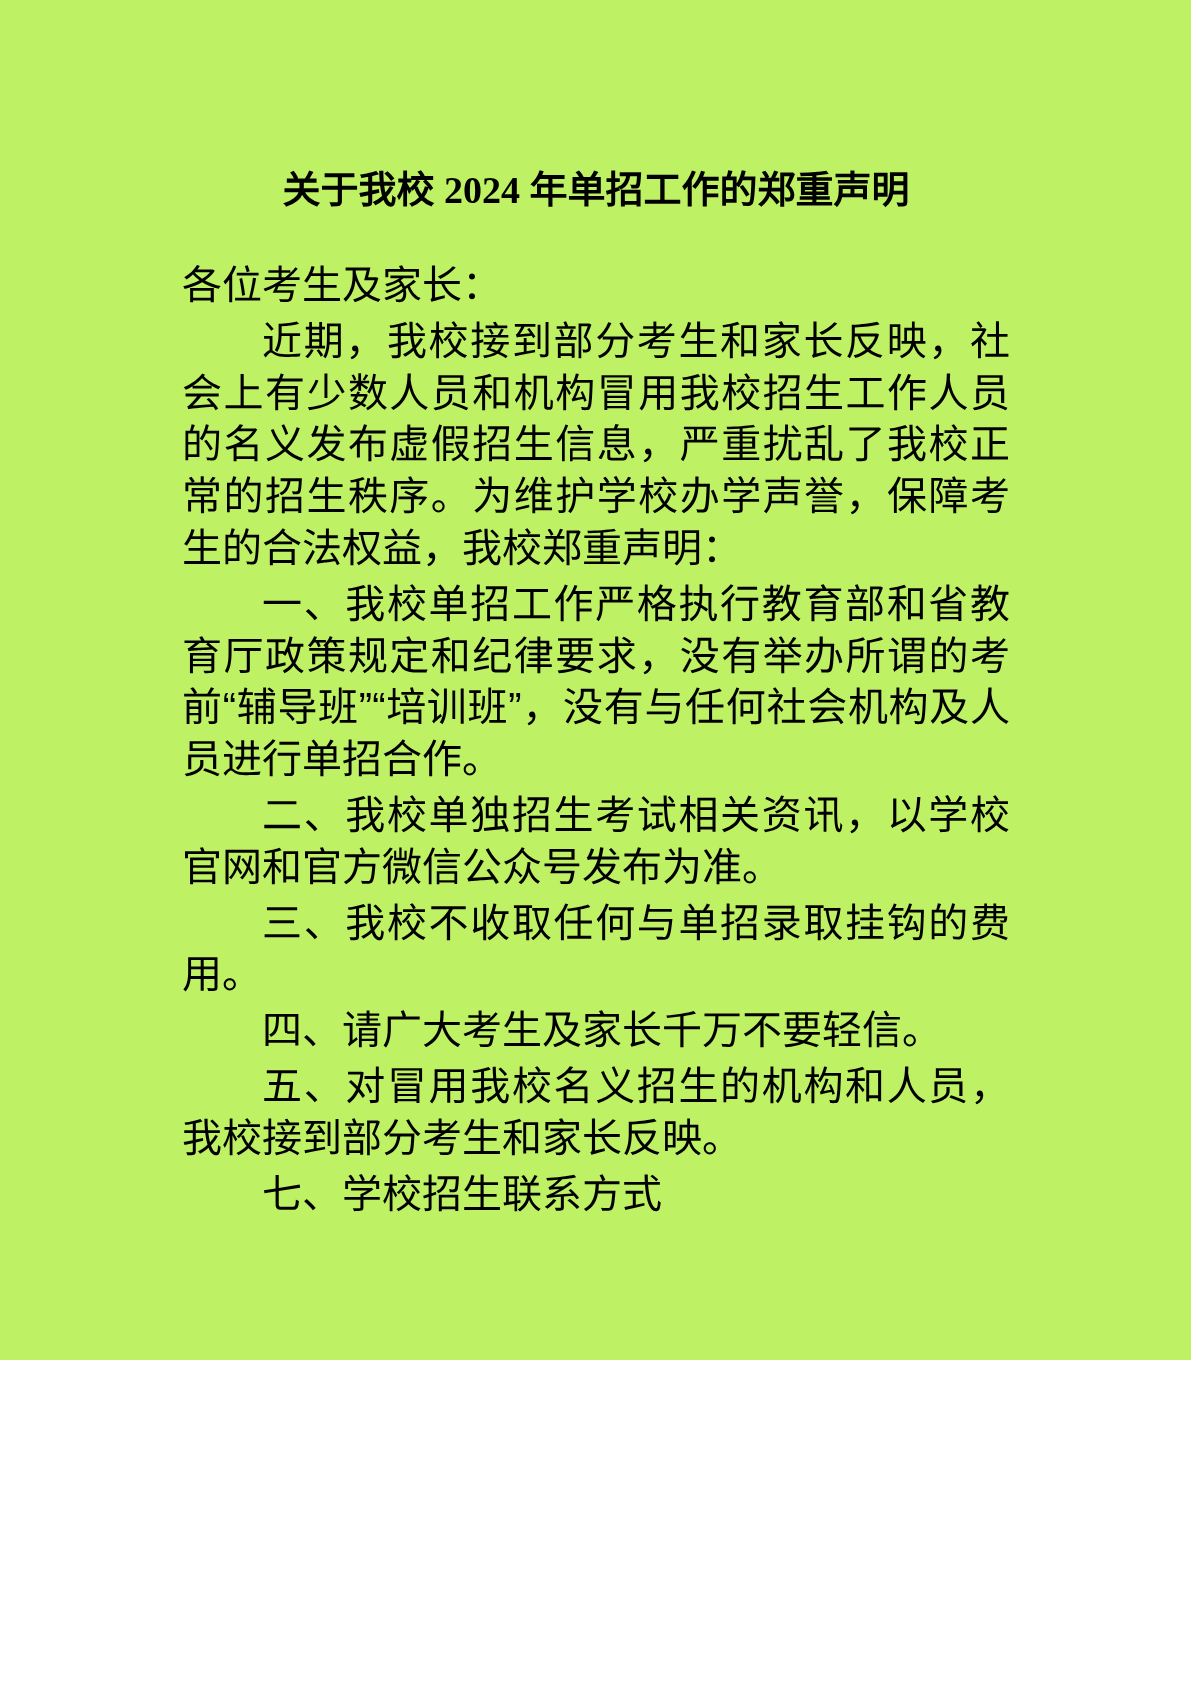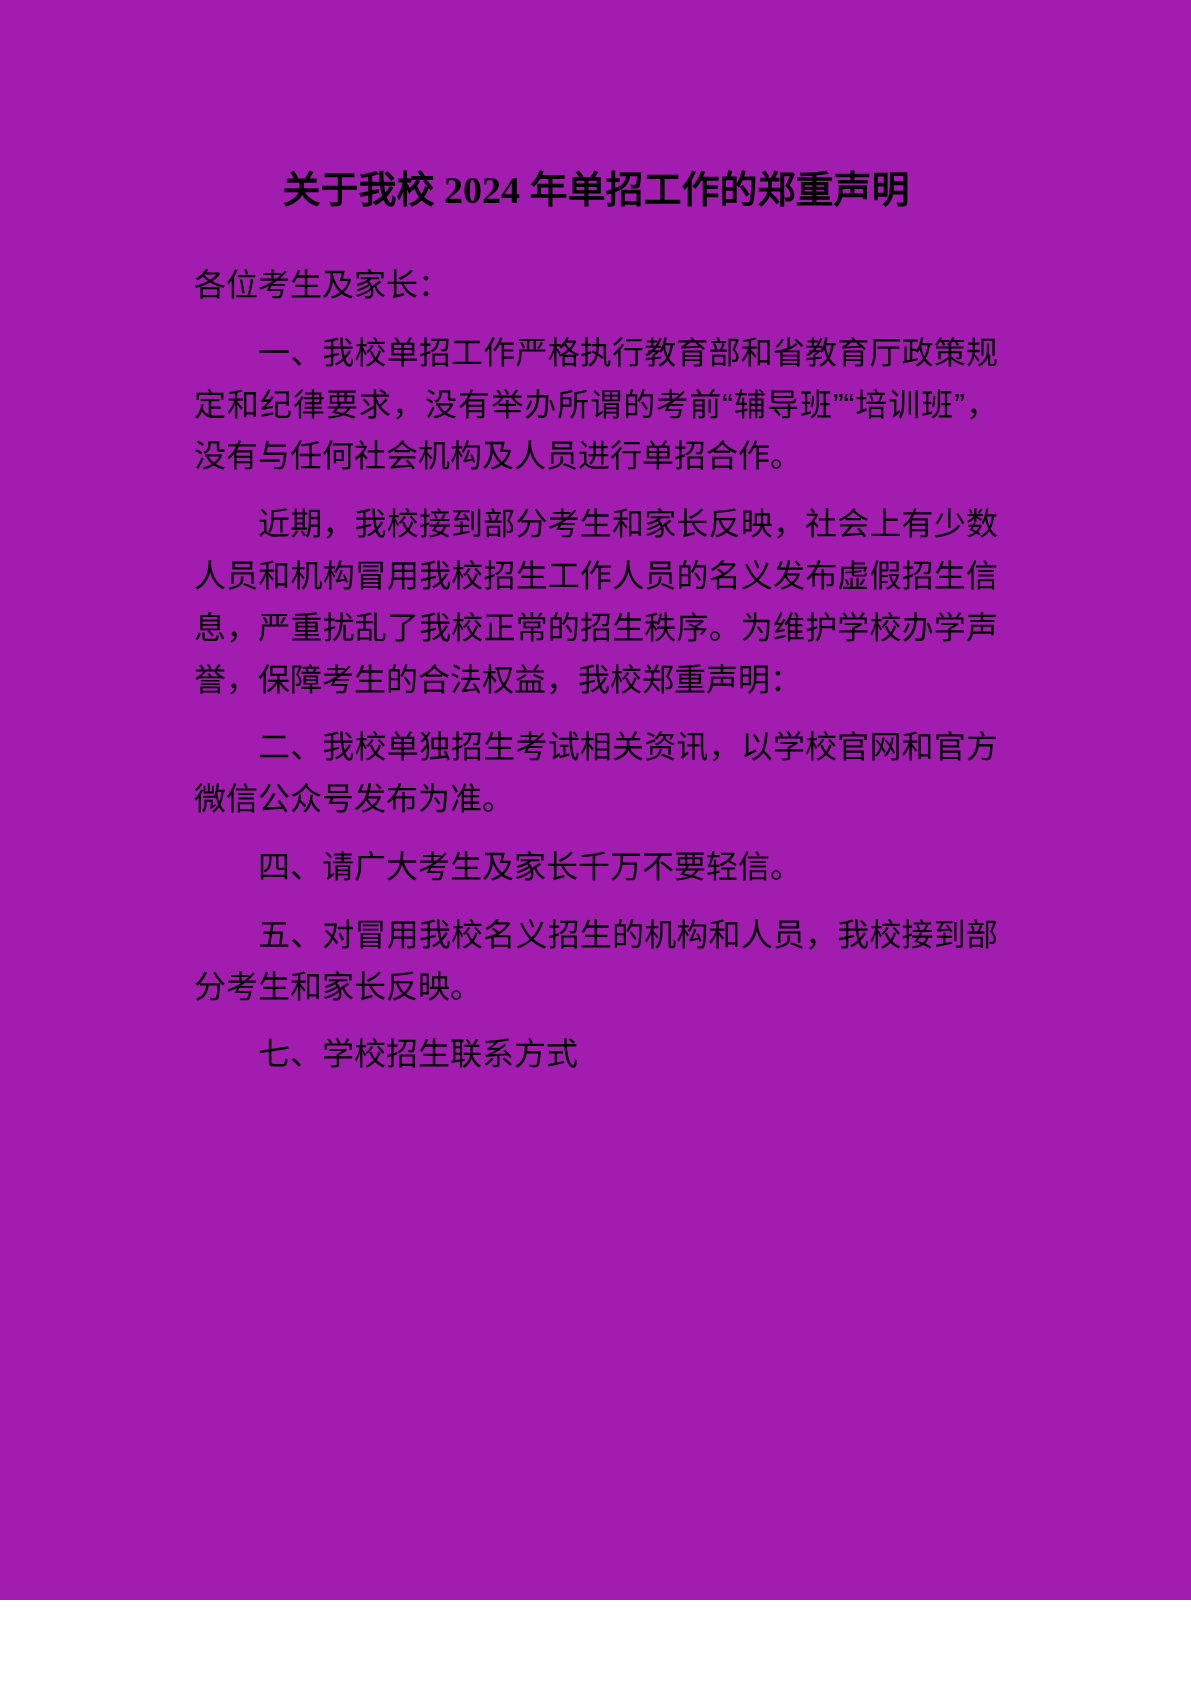--- a/index.html
+++ b/index.html
@@ -3,69 +3,70 @@
 <meta charset="utf-8">
 <style>
   html, body {
     margin: 0;
     padding: 0;
     background: #ffffff;
   }
   .page {
     position: relative;
     width: 1191px;
-    height: 1600px;
-    background: #a21caf;
+    height: 1360px;
+    background: #bef264;
     color: #000000;
     font-family: "Liberation Sans", "DejaVu Sans", sans-serif;
     overflow: hidden;
   }
   .content {
     position: absolute;
     left: 178px;
     top: 158px;
     width: 836px;
   }
   .doc-title {
     font-family: "Liberation Serif", "DejaVu Serif", serif;
     font-weight: 700;
     font-size: 38px;
     line-height: 64px;
     text-align: center;
     margin: 0 0 38px 0;
     white-space: nowrap;
   }
   p.line {
-    margin: 16px;
-    font-size: 32px;
+    margin: 4px;
+    font-size: 40px;
     line-height: 51.8px;
     text-align: justify;
     letter-spacing: 0;
     word-break: break-all;
   }
   p.indent {
     text-indent: 2em;
   }
 </style>
 </head>
 <body>
 
 <div class="page">
   <div class="content">
 
     <h1 class="doc-title">关于我校 2024 年单招工作的郑重声明</h1>
 
     <p class="line">各位考生及家长：</p>
 
+    <p class="line indent">近期，我校接到部分考生和家长反映，社会上有少数人员和机构冒用我校招生工作人员的名义发布虚假招生信息，严重扰乱了我校正常的招生秩序。为维护学校办学声誉，保障考生的合法权益，我校郑重声明：</p>
+
     <p class="line indent">一、我校单招工作严格执行教育部和省教育厅政策规定和纪律要求，没有举办所谓的考前“辅导班”“培训班”，没有与任何社会机构及人员进行单招合作。</p>
-
-    <p class="line indent">近期，我校接到部分考生和家长反映，社会上有少数人员和机构冒用我校招生工作人员的名义发布虚假招生信息，严重扰乱了我校正常的招生秩序。为维护学校办学声誉，保障考生的合法权益，我校郑重声明：</p>
 
     <p class="line indent">二、我校单独招生考试相关资讯，以学校官网和官方微信公众号发布为准。</p>
 
+    <p class="line indent">三、我校不收取任何与单招录取挂钩的费用。</p>
 
     <p class="line indent">四、请广大考生及家长千万不要轻信。</p>
 
     <p class="line indent">五、对冒用我校名义招生的机构和人员，我校接到部分考生和家长反映。</p>
 
 
     <p class="line indent">七、学校招生联系方式</p>
 
 
 

